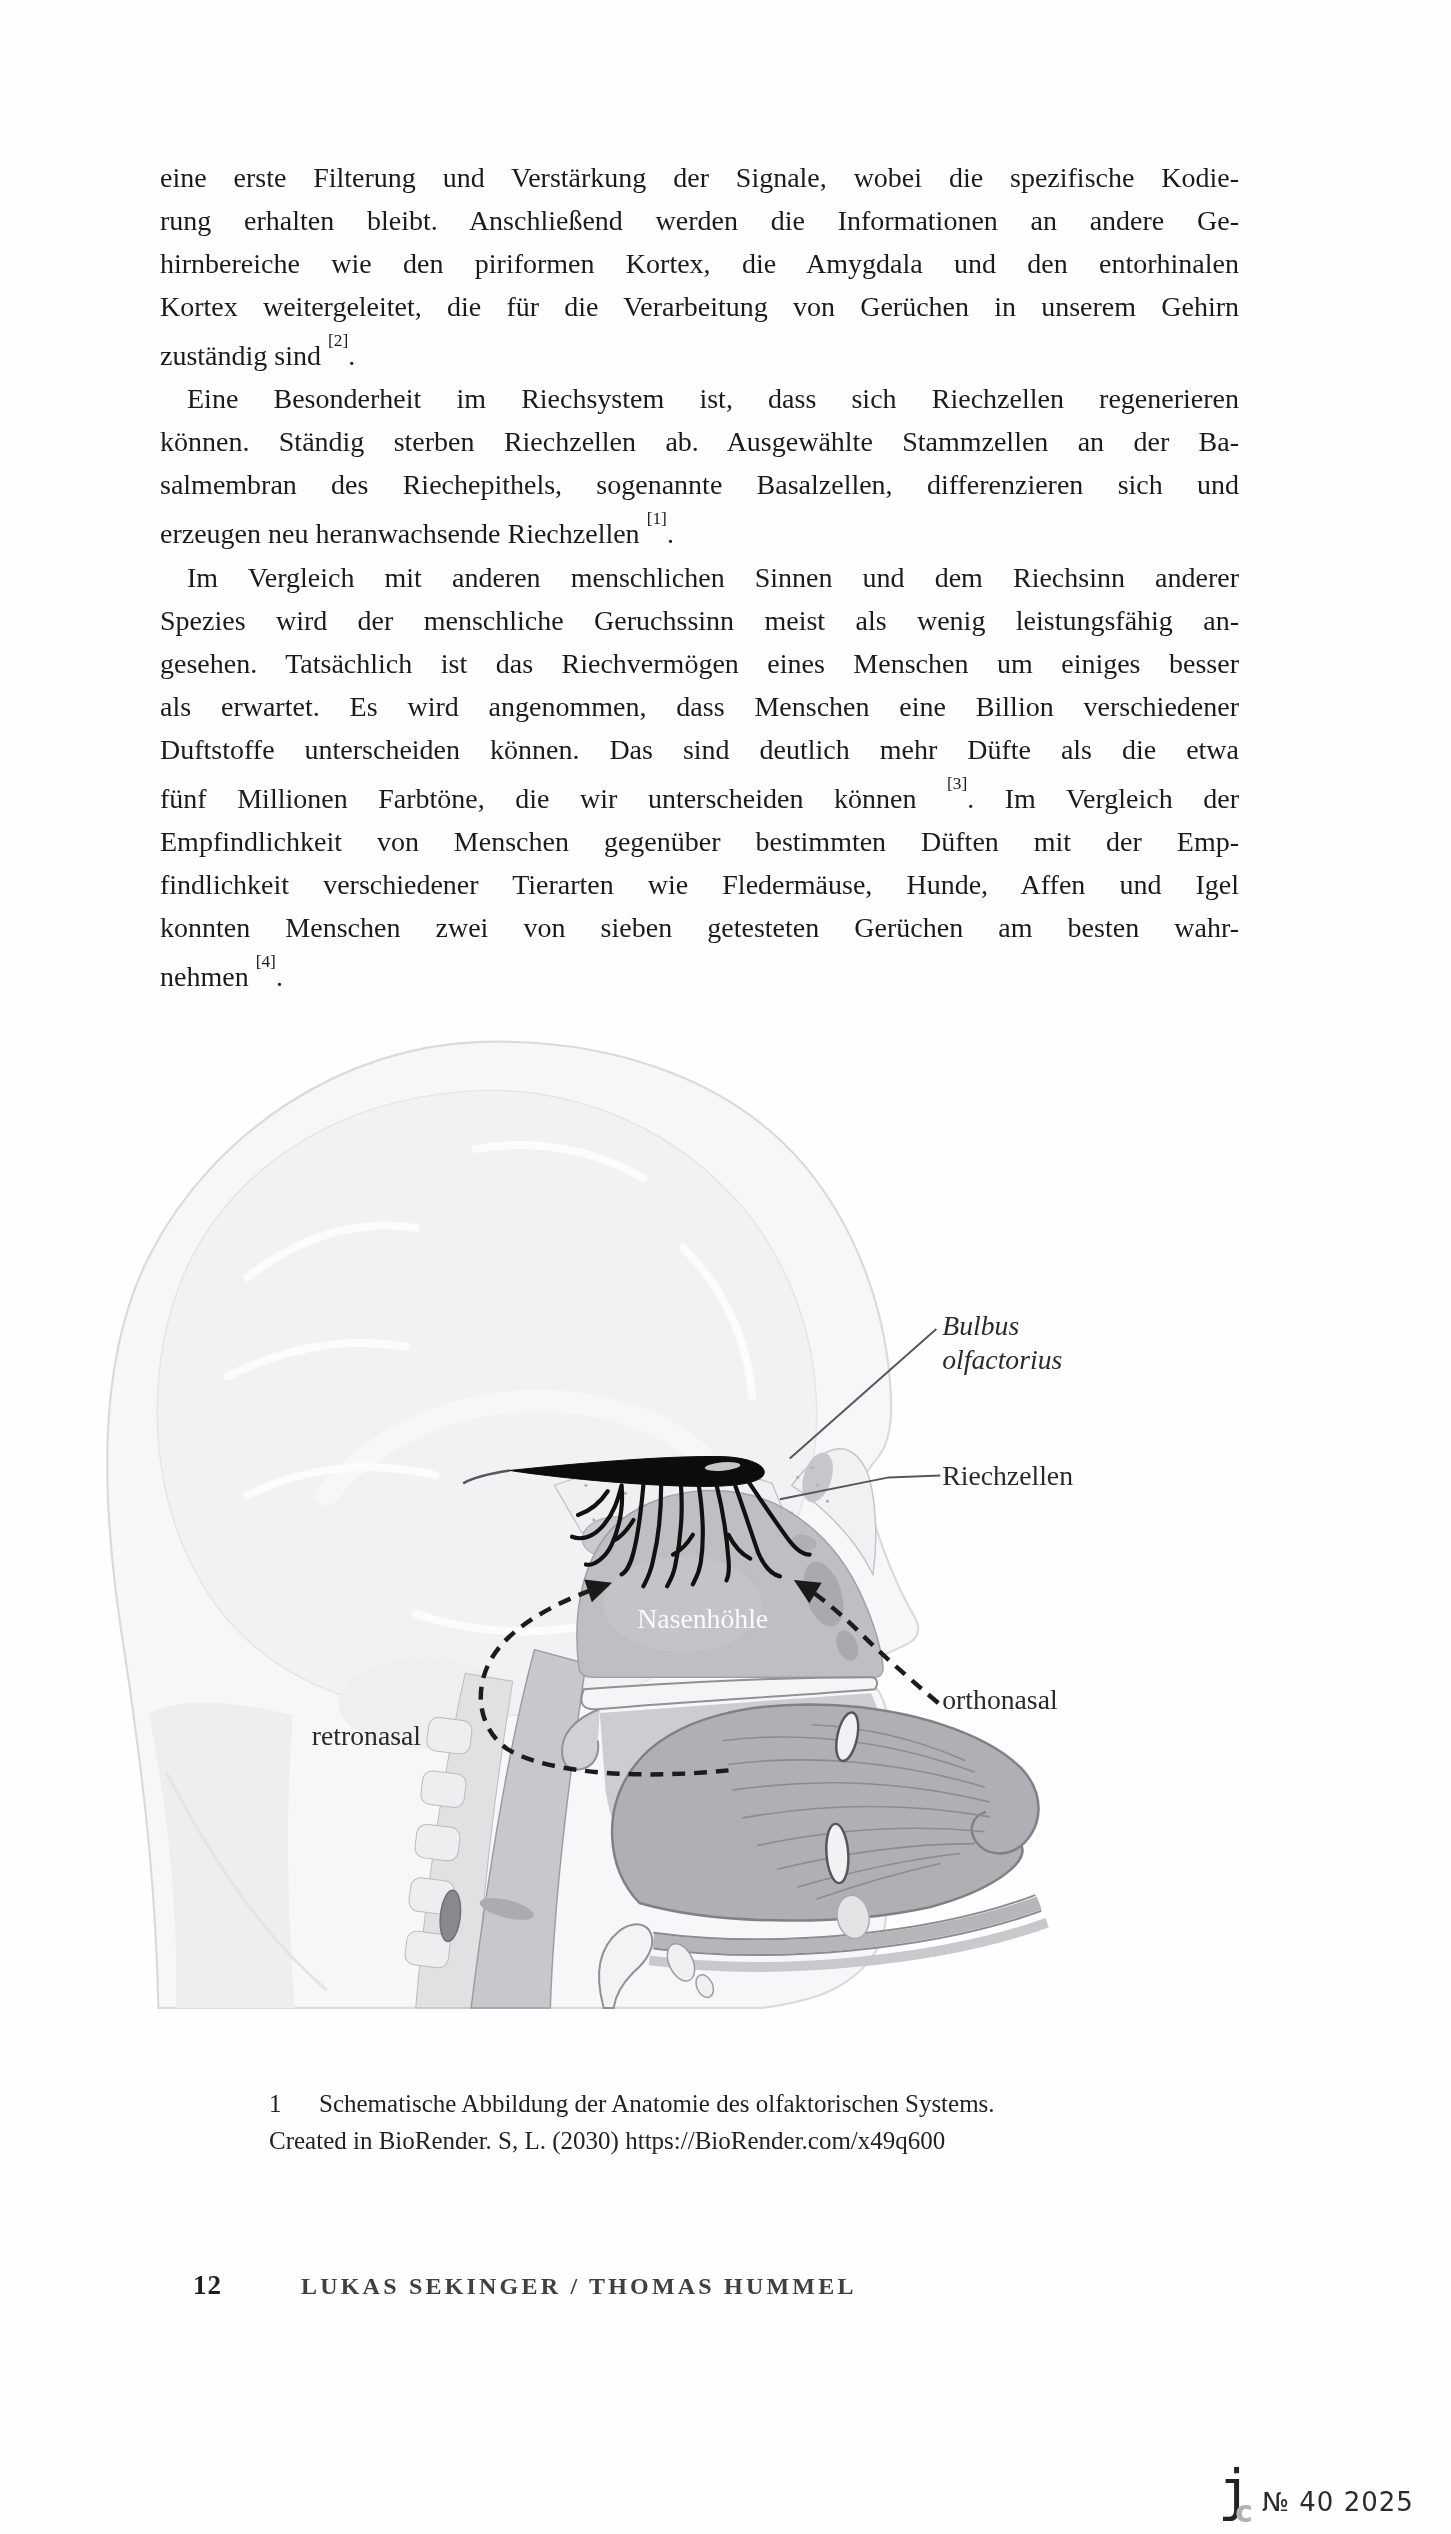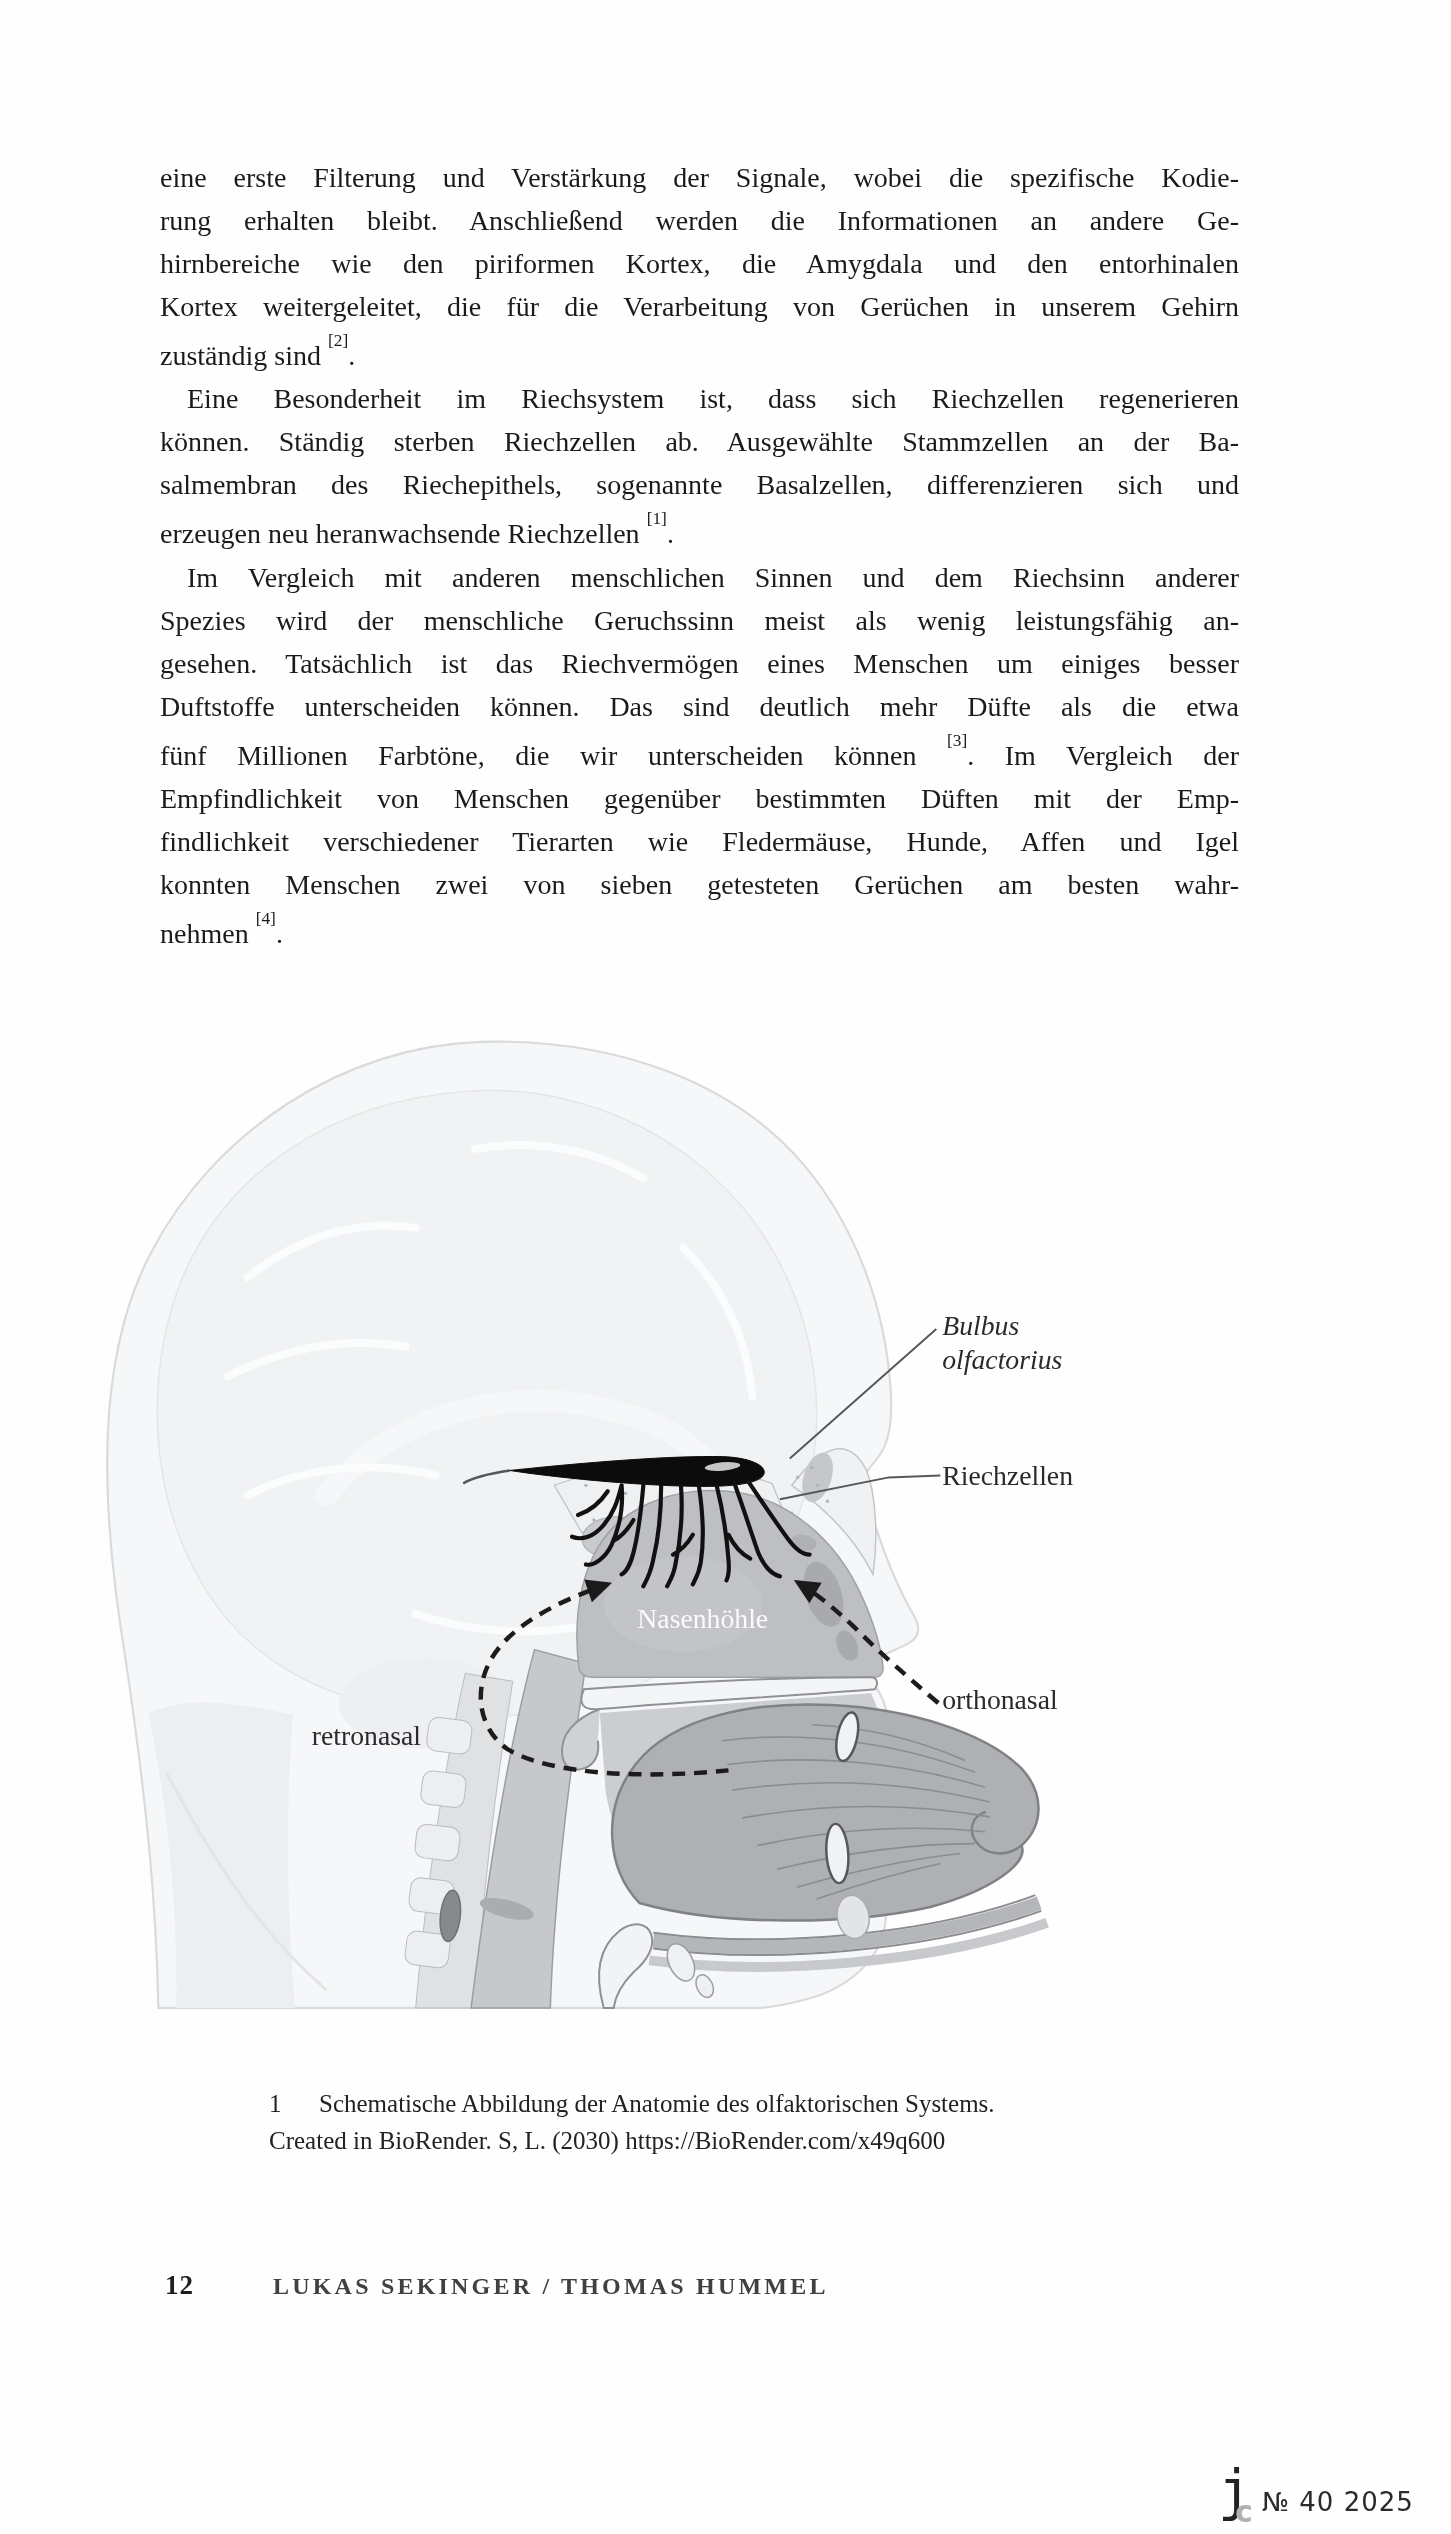--- a/index.html
+++ b/index.html
@@ -19,21 +19,21 @@
   .flabel{font-family:"Liberation Serif",serif;font-size:28px;fill:#2a2a2c;}
   .flabel.italic{font-style:italic;}
   .flabel.white{fill:#fbfbfc;}
 
   
   .caption{position:absolute;left:269px;top:2085px;width:871px;font-size:25px;line-height:37px;color:#222;}
   .cap-l1{display:flex;}
   .cap-num{display:inline-block;width:50px;flex:0 0 50px;}
 
   
-  .footer{position:absolute;left:165px;top:2270px;display:flex;align-items:baseline;}
+  .footer{position:absolute;left:193px;top:2270px;display:flex;align-items:baseline;}
   .pnum{font-size:27px;font-weight:700;letter-spacing:1px;color:#1e1e20;}
   .authors{margin-left:79px;font-size:24px;font-weight:600;letter-spacing:3.2px;color:#404040;}
 
   
   .logo{position:absolute;left:1218px;top:2465px;width:198px;height:69px;}
   .lj{position:absolute;left:0;top:-2px;font-family:"DejaVu Sans Mono",monospace;
       font-size:55px;color:#222226;line-height:1;}
   .lc{position:absolute;left:17px;top:32px;font-family:"DejaVu Sans",sans-serif;font-weight:700;
       font-size:30px;color:#b1b1b3;line-height:1;}
   .lissue{position:absolute;left:44px;top:24px;font-family:"DejaVu Sans",sans-serif;
@@ -52,20 +52,21 @@
     <div class="bl last sup-refs">zuständig sind <sup class="ref">[2]</sup>.</div>
 
     <div class="bl indent sup-refs">Eine Besonderheit im Riechsystem ist, dass sich Riechzellen regenerieren</div>
     <div class="bl sup-refs">können. Ständig sterben Riechzellen ab. Ausgewählte Stammzellen an der Ba-</div>
     <div class="bl sup-refs">salmembran des Riechepithels, sogenannte Basalzellen, differenzieren sich und</div>
     <div class="bl last sup-refs">erzeugen neu heranwachsende Riechzellen <sup class="ref">[1]</sup>.</div>
 
     <div class="bl indent sup-refs">Im Vergleich mit anderen menschlichen Sinnen und dem Riechsinn anderer</div>
     <div class="bl sup-refs">Spezies wird der menschliche Geruchssinn meist als wenig leistungsfähig an-</div>
     <div class="bl sup-refs">gesehen. Tatsächlich ist das Riechvermögen eines Menschen um einiges besser</div>
+    <div class="bl sup-refs">als erwartet. Es wird angenommen, dass Menschen eine Billion verschiedener</div>
     <div class="bl sup-refs">Duftstoffe unterscheiden können. Das sind deutlich mehr Düfte als die etwa</div>
     <div class="bl sup-refs">fünf Millionen Farbtöne, die wir unterscheiden können <sup class="ref">[3]</sup>. Im Vergleich der</div>
     <div class="bl sup-refs">Empfindlichkeit von Menschen gegenüber bestimmten Düften mit der Emp-</div>
     <div class="bl sup-refs">findlichkeit verschiedener Tierarten wie Fledermäuse, Hunde, Affen und Igel</div>
     <div class="bl sup-refs">konnten Menschen zwei von sieben getesteten Gerüchen am besten wahr-</div>
     <div class="bl last sup-refs">nehmen <sup class="ref">[4]</sup>.</div>
   </div>
 
   <div class="figure">
     <svg width="1451" height="990" viewBox="0 0 1466 1000" xmlns="http://www.w3.org/2000/svg">

